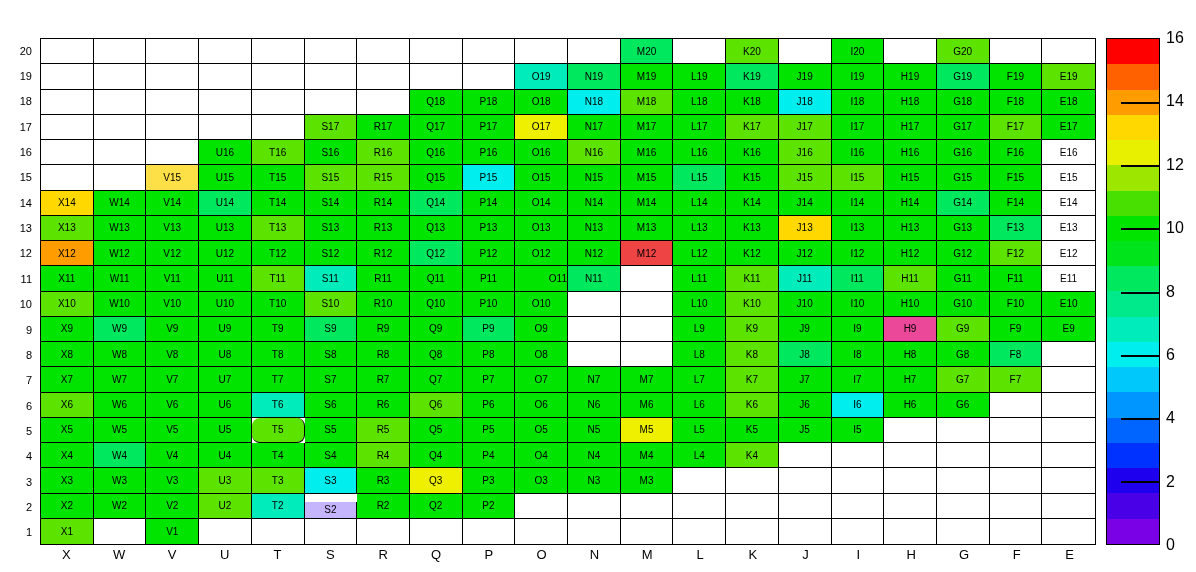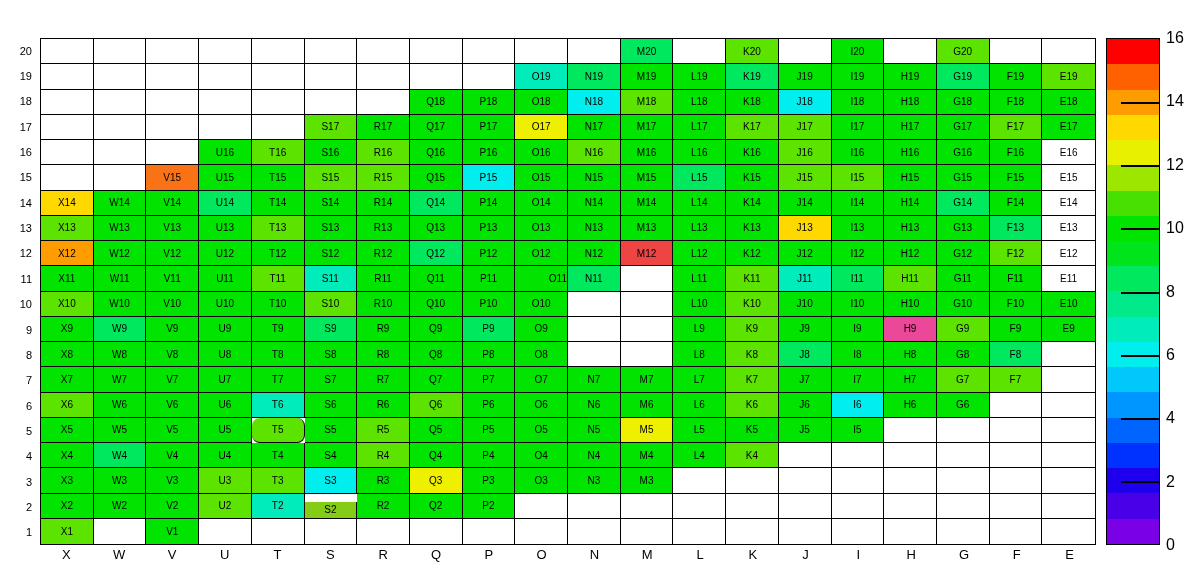--- a/index.html
+++ b/index.html
@@ -275,21 +275,21 @@
         <span>G16</span>
       </div>
       <div class="cell" style="background: rgb(0, 228, 0);">
         <span>F16</span>
       </div>
       <div class="cell" style="background: rgb(255, 255, 255);">
         <span>E16</span>
       </div>
       <div class="cell" style="background: rgb(255, 255, 255);"></div>
       <div class="cell" style="background: rgb(255, 255, 255);"></div>
-      <div class="cell" style="background: #f97316;">
+      <div class="cell" style="background: #fde047;">
         <span>V15</span>
       </div>
       <div class="cell" style="background: rgb(0, 228, 0); align-items: center;">
         <span>U15</span>
       </div>
       <div class="cell" style="background: rgb(0, 228, 0);">
         <span>T15</span>
       </div>
       <div class="cell" style="background: rgb(92, 227, 0);">
         <span>S15</span>
@@ -1006,21 +1006,21 @@
       </div>
       <div class="cell" style="background: rgb(0, 228, 0);">
         <span>V2</span>
       </div>
       <div class="cell" style="background: rgb(92, 227, 0);">
         <span>U2</span>
       </div>
       <div class="cell" style="background: rgb(0, 236, 186);">
         <span>T2</span>
       </div>
-      <div class="cell" style="background: #84cc16; margin-top: 8px;">
+      <div class="cell" style="background: #c4b5fd; margin-top: 8px;">
         <span>S2</span>
       </div>
       <div class="cell" style="background: rgb(0, 228, 0);">
         <span>R2</span>
       </div>
       <div class="cell" style="background: rgb(0, 228, 0);">
         <span>Q2</span>
       </div>
       <div class="cell" style="background: rgb(0, 228, 0);">
         <span>P2</span>

